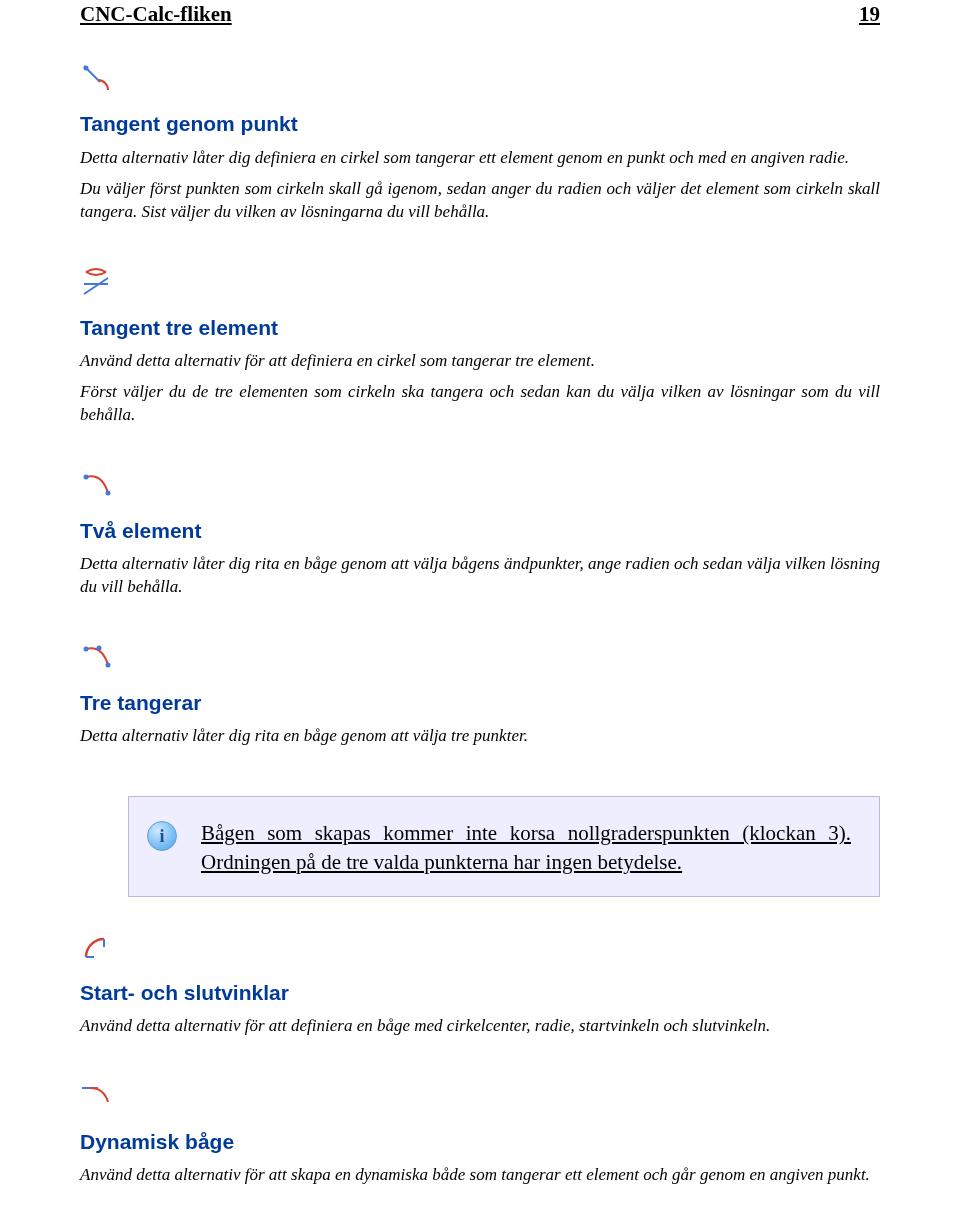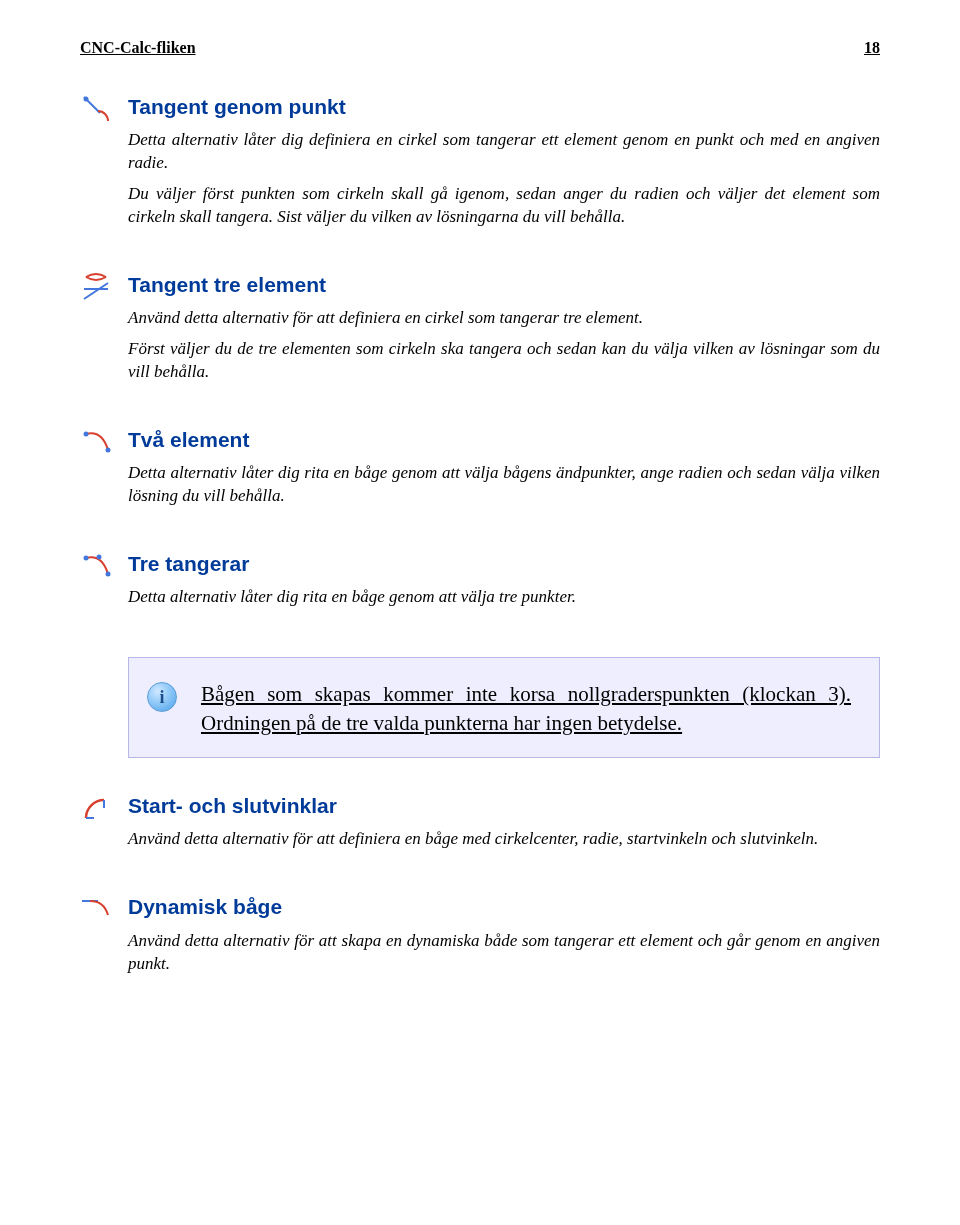--- a/index.html
+++ b/index.html
@@ -11,31 +11,31 @@
     font-size: 21px;
     line-height: 1.35;
   }
   .page {
     padding: 0 80px 40px 80px;
   }
   .header-row {
     display: flex;
     justify-content: space-between;
     font-weight: bold;
-    font-size: 16px;
+    font-size: 21px;
     text-decoration: underline;
     text-decoration-color: #000;
     padding-top: 0;
     color: #000;
-    margin-top: 37px;
   }
   .section {
     margin-top: 34px;
     display: flex;
     align-items: flex-start;
+    flex-direction: column;
   }
   .icon-col {
     width: 48px;
     flex: 0 0 48px;
     display: flex;
     align-items: flex-start;
     justify-content: flex-start;
   }
   .icon-wrap {
     width: 32px;
@@ -98,21 +98,21 @@
   }
   svg { display: block; }
 </style>
 </head>
 <body>
 
 <div class="page">
 
   <div class="header-row">
     <span>CNC-Calc-fliken</span>
-    <span>18</span>
+    <span>19</span>
   </div>
 
   <div class="section">
     <div class="icon-col">
       <div class="icon-wrap">
         <svg width="32" height="32" viewBox="0 0 32 32">
           <path d="M4 4 L20 20" stroke="#4477dd" stroke-width="2" fill="none"></path>
           <path d="M18 18 A10 10 0 0 1 28 28" stroke="#d84030" stroke-width="2" fill="none"></path>
           <circle cx="6" cy="6" r="2.5" fill="#4477dd"></circle>
         </svg>

